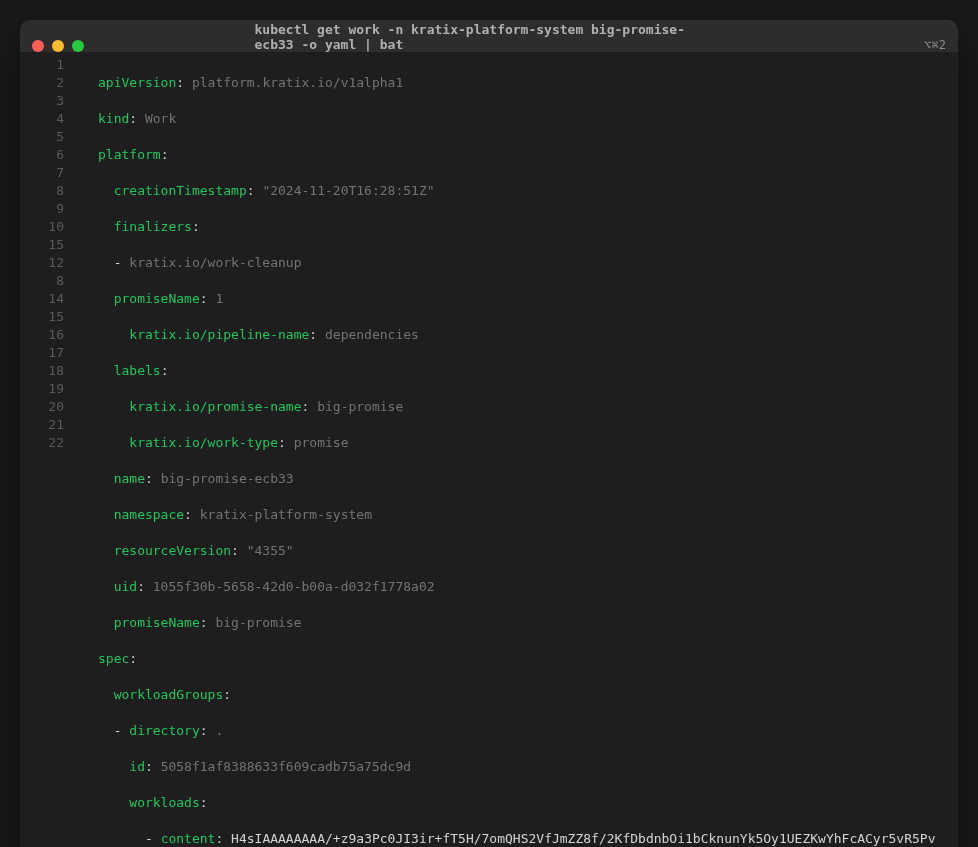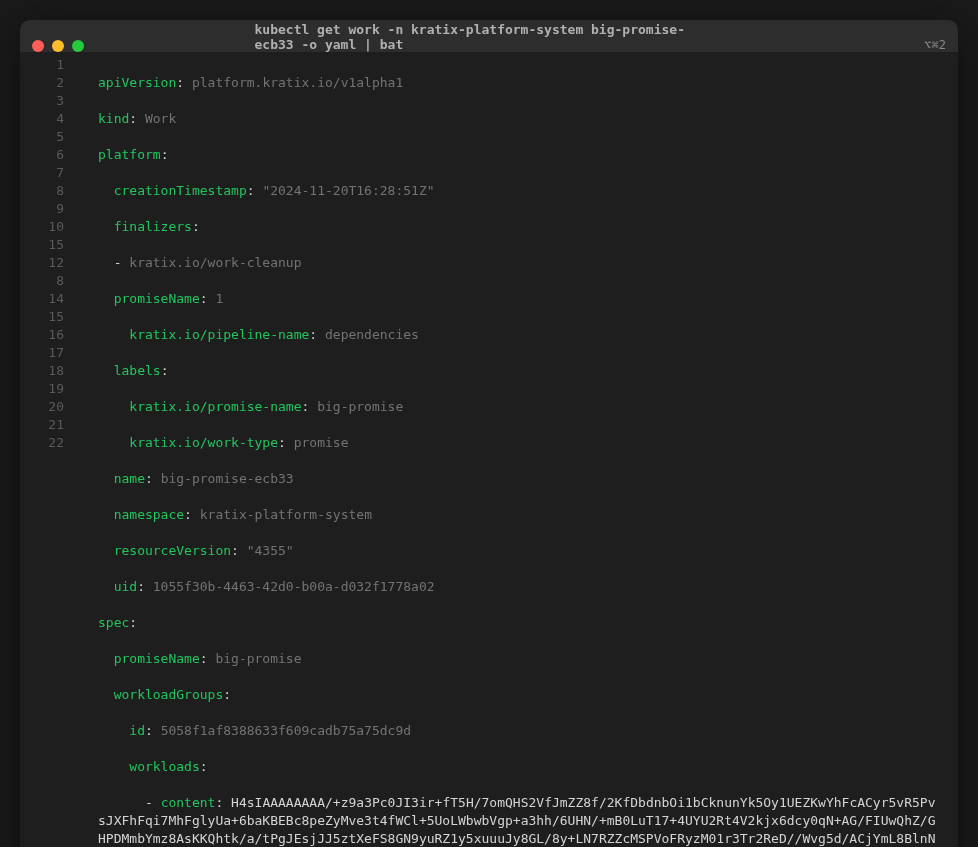--- a/index.html
+++ b/index.html
@@ -156,24 +156,25 @@
 <span class="code-line">  <span class="key">finalizers</span><span class="punc">:</span></span>
 <span class="code-line">  <span class="dash">-</span> <span class="str">kratix.io/work-cleanup</span></span>
 <span class="code-line">  <span class="key">promiseName</span><span class="punc">:</span> <span class="str">1</span></span>
 <span class="code-line">    <span class="key">kratix.io/pipeline-name</span><span class="punc">:</span> <span class="str">dependencies</span></span>
 <span class="code-line">  <span class="key">labels</span><span class="punc">:</span></span>
 <span class="code-line">    <span class="key">kratix.io/promise-name</span><span class="punc">:</span> <span class="str">big-promise</span></span>
 <span class="code-line">    <span class="key">kratix.io/work-type</span><span class="punc">:</span> <span class="str">promise</span></span>
 <span class="code-line">  <span class="key">name</span><span class="punc">:</span> <span class="str">big-promise-ecb33</span></span>
 <span class="code-line">  <span class="key">namespace</span><span class="punc">:</span> <span class="str">kratix-platform-system</span></span>
 <span class="code-line">  <span class="key">resourceVersion</span><span class="punc">:</span> <span class="str">"4355"</span></span>
-<span class="code-line">  <span class="key">uid</span><span class="punc">:</span> <span class="str">1055f30b-4463-42d0-b00a-d032f1778a02</span></span>
+<span class="code-line">  <span class="key">uid</span><span class="punc">:</span> <span class="str">1055f30b-5658-42d0-b00a-d032f1778a02</span></span>
+<span class="code-line">  <span class="key">promiseName</span><span class="punc">:</span> <span class="str">big-promise</span></span>
 <span class="code-line"><span class="key">spec</span><span class="punc">:</span></span>
-<span class="code-line">  <span class="key">promiseName</span><span class="punc">:</span> <span class="str">big-promise</span></span>
 <span class="code-line">  <span class="key">workloadGroups</span><span class="punc">:</span></span>
+<span class="code-line">  <span class="dash">-</span> <span class="key">directory</span><span class="punc">:</span> <span class="str">.</span></span>
 <span class="code-line">    <span class="key">id</span><span class="punc">:</span> <span class="str">5058f1af8388633f609cadb75a75dc9d</span></span>
 <span class="code-line">    <span class="key">workloads</span><span class="punc">:</span></span>
 <div class="wrapped-content content-text"><span>      - </span><span class="key">content</span><span class="punc">:</span> <span>H4sIAAAAAAAA/+z9a3Pc0JI3ir+fT5H/7omQHS2VfJmZZ8f/2KfDbdnbOi1bCknunYk5Oy1UEZKwYhFcACyr5vR5PvsJXFhFqi7MhFglyUa+6baKBEBc8peZyMve3t4fWCl+5UoLWbwbVgp+a3hh/6UHN/+mB0LuT17+4UYU2Rt4V2kjx6dcy0qN+AG/FIUwQhZ/GHPDMmbYmz8AsKKQhtk/a/tPgJEsjJJ5ztXeFS8GN9yuRZ1y5xuuuJy8GL/8y+LN7RZZcMSPVoFRyzM01r3Tr2ReD//Wvg5d/ACjYmL8BlnNlxqxgV1yNZHEprvRgLAthpBLF1WAkFZd6MJLjP+iSj+yorpSsyjew/CHfbD16ZviVVKL+9x7Mx7Rxj9P94ufobWMs79xY3I+50OaXFQ8cCW3cQ2VeKZYv/R73u76Wynyaj20P2Hh06TvQoriqcqaWvf0HAD2SjX8D7uWSjXj2B4Awna6xvTCVk5csL6/ZS9/m6JqPme/LLUrx9uTw19dnrT8DZFyPlCiNW5rf92Z/hyXfCn5EleIazDWHk9lkth7ebTRi10xcTkVxBdfyi/88beeiyjMYcr+WPNsFUVyLoTA8A1ZkUEgjLgXPwEiwe1oVLAc91YaP9WDWfKnsGprZ8npqHInGX9d9qfvak8PwFmT2bIRPDNPMszCfIC/BXAsNipeKa17402L/zAqQw//mIzO40/QZV7aZ+qtHsphwZUDxkbwqxL9mbWv7tbbTnBmuDYgifPiE5RXftRNzp+Uxm4Litk+oikZ77gV9dxwfpeIgikv5Bq6NKfWb/f0rYWpGMZLjcVUIM913Z14MKyOV3s/4hOf7WlztMTW6FoaPTKX4PivFnvuQwjGLwTj7XgXWolvdmqndutrYc9r4wZ03wvLY4wdCAwtN+U+cr4L9k5260/dn51CPxK+UXST5owvzUq+Pnu1RXHLl37tUcuza5EVWSlEY949RLnhhQFfDsTB2G/xPbWxS3e32XeOmdpNXpUZMzy+8BhAe/YmOfvmOZbXiu7qO9NdvNXpUBMzy+8BhAe/YmOfvmOZbXiu7+8BhAe/YmOfvmOZbXiu7KnrPLgJqtZoQcfdhP713jjzp5C3wmbOSj8JiO/YhRrNDZpcg41oobtnHNZsIqcLf1zQ7Y1yunbtz/dPUHnlW5WbXtb/6TZBFPgVWlrng7rQGfnYpFXy5FqPrOy3b1i6Kmm1fQM6GPLdfxv+nYnl93GcP1B+4AobmNNvgzzTnvpeBnaoBW3jzIzOja670jLJYOL2AS8HzDDfl704PnrdnajmY92mVL/7WtfyWLIjaIYV27Ewr29YAzq+5/1/4IvJ8Pv/TxuyP7Se2N2xzAerJ2tHzmb67BQCEhZbFsWNGb0/y7Ptn6MGKu58D5poZYHkuv7jNM64Mr7/hyzUvQJprrpS2EJ5iyr6g0MumcCmc6LP08TPOZ2yjLYVlcqT3XWuiuNr3QLPf2uP734dh/2bHvKT51dvAk9vby3/CzaalI3tStJ+xcaUNXLMJt3PqT47n/qJwCxz0gpUbDFNX3PjpsqdyZfv2vcby2JPIbjjwy8slAF7Tyj0S2lzOPBcfYUqx6dIn/Ke4M3vfGQwHv8GcQBYcpIKxVLN956bVCVn2CNpH2zOz+mPbM+YOai1RAy8upZUE/PrZFv2KuJPqJauVDeOOq6eOBWlUqx6dIn/Ke4M3vfGQwHv8GcQBYcpIKxVLN956bVCVn2CNpH2zOz+mPbM+YOai1RAy8upZUE/PrZFv2KuJPqJauVDeOOq6eOBWl</span></div>
       </div>
     </div>
 
   </div>
 </div>
 
 </body></html>

